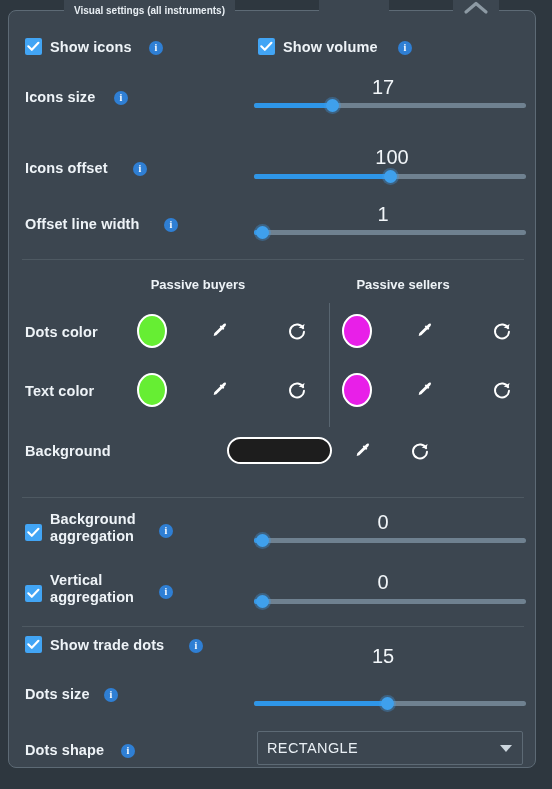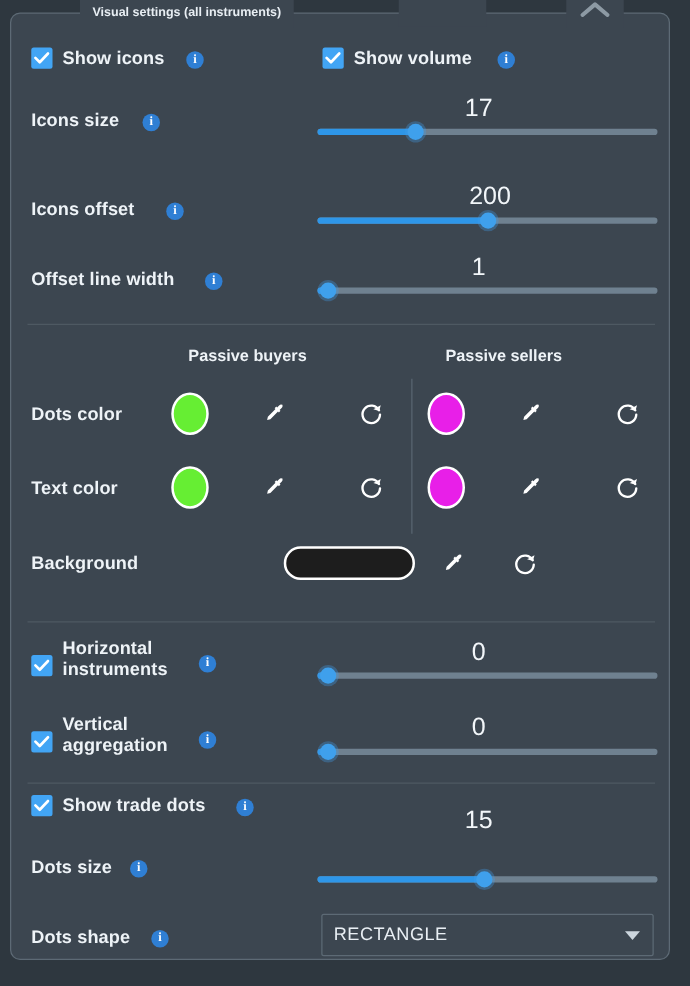--- a/index.html
+++ b/index.html
@@ -270,21 +270,21 @@
     <div class="info" style="left:105px; top:80px;">i</div>
     <div class="slider-value" style="left:374px; top:65px;">17</div>
     <div class="slider" style="left:245px; top:86px; width:272px;">
       <div class="track"></div>
       <div class="fill" style="width:29%"></div>
       <div class="thumb" style="left:29%"></div>
     </div>
 
     <div class="label" style="left:16px; top:149px;">Icons offset</div>
     <div class="info" style="left:124px; top:151px;">i</div>
-    <div class="slider-value" style="left:383px; top:135px;">200</div>
+    <div class="slider-value" style="left:383px; top:135px;">100</div>
     <div class="slider" style="left:245px; top:157px; width:272px;">
       <div class="track"></div>
       <div class="fill" style="width:50%"></div>
       <div class="thumb" style="left:50%"></div>
     </div>
 
     <div class="label" style="left:16px; top:205px;">Offset line width</div>
     <div class="info" style="left:155px; top:207px;">i</div>
     <div class="slider-value" style="left:374px; top:192px;">1</div>
     <div class="slider" style="left:245px; top:213px; width:272px;">
@@ -368,21 +368,21 @@
       </svg>
     </div>
 
     <div class="hsep" style="left:13px; top:486px; width:502px;"></div>
 
     <div class="checkbox" style="left:16px; top:513px;">
       <svg width="13" height="11" viewBox="0 0 13 11">
         <path d="M1.3 5.3 L4.8 8.8 L11.4 1.8" fill="none" stroke="#ffffff" stroke-width="2.1" stroke-linecap="round" stroke-linejoin="round"></path>
       </svg>
     </div>
-    <div class="label two-line" style="left:41px; top:500px;">Horizontal instruments</div>
+    <div class="label two-line" style="left:41px; top:500px;">Background aggregation</div>
     <div class="info" style="left:150px; top:513px;">i</div>
     <div class="slider-value" style="left:374px; top:500px;">0</div>
     <div class="slider" style="left:245px; top:521px; width:272px;">
       <div class="track"></div>
       <div class="fill" style="width:3%"></div>
       <div class="thumb" style="left:3%"></div>
     </div>
 
     <div class="checkbox" style="left:16px; top:574px;">
       <svg width="13" height="11" viewBox="0 0 13 11">

